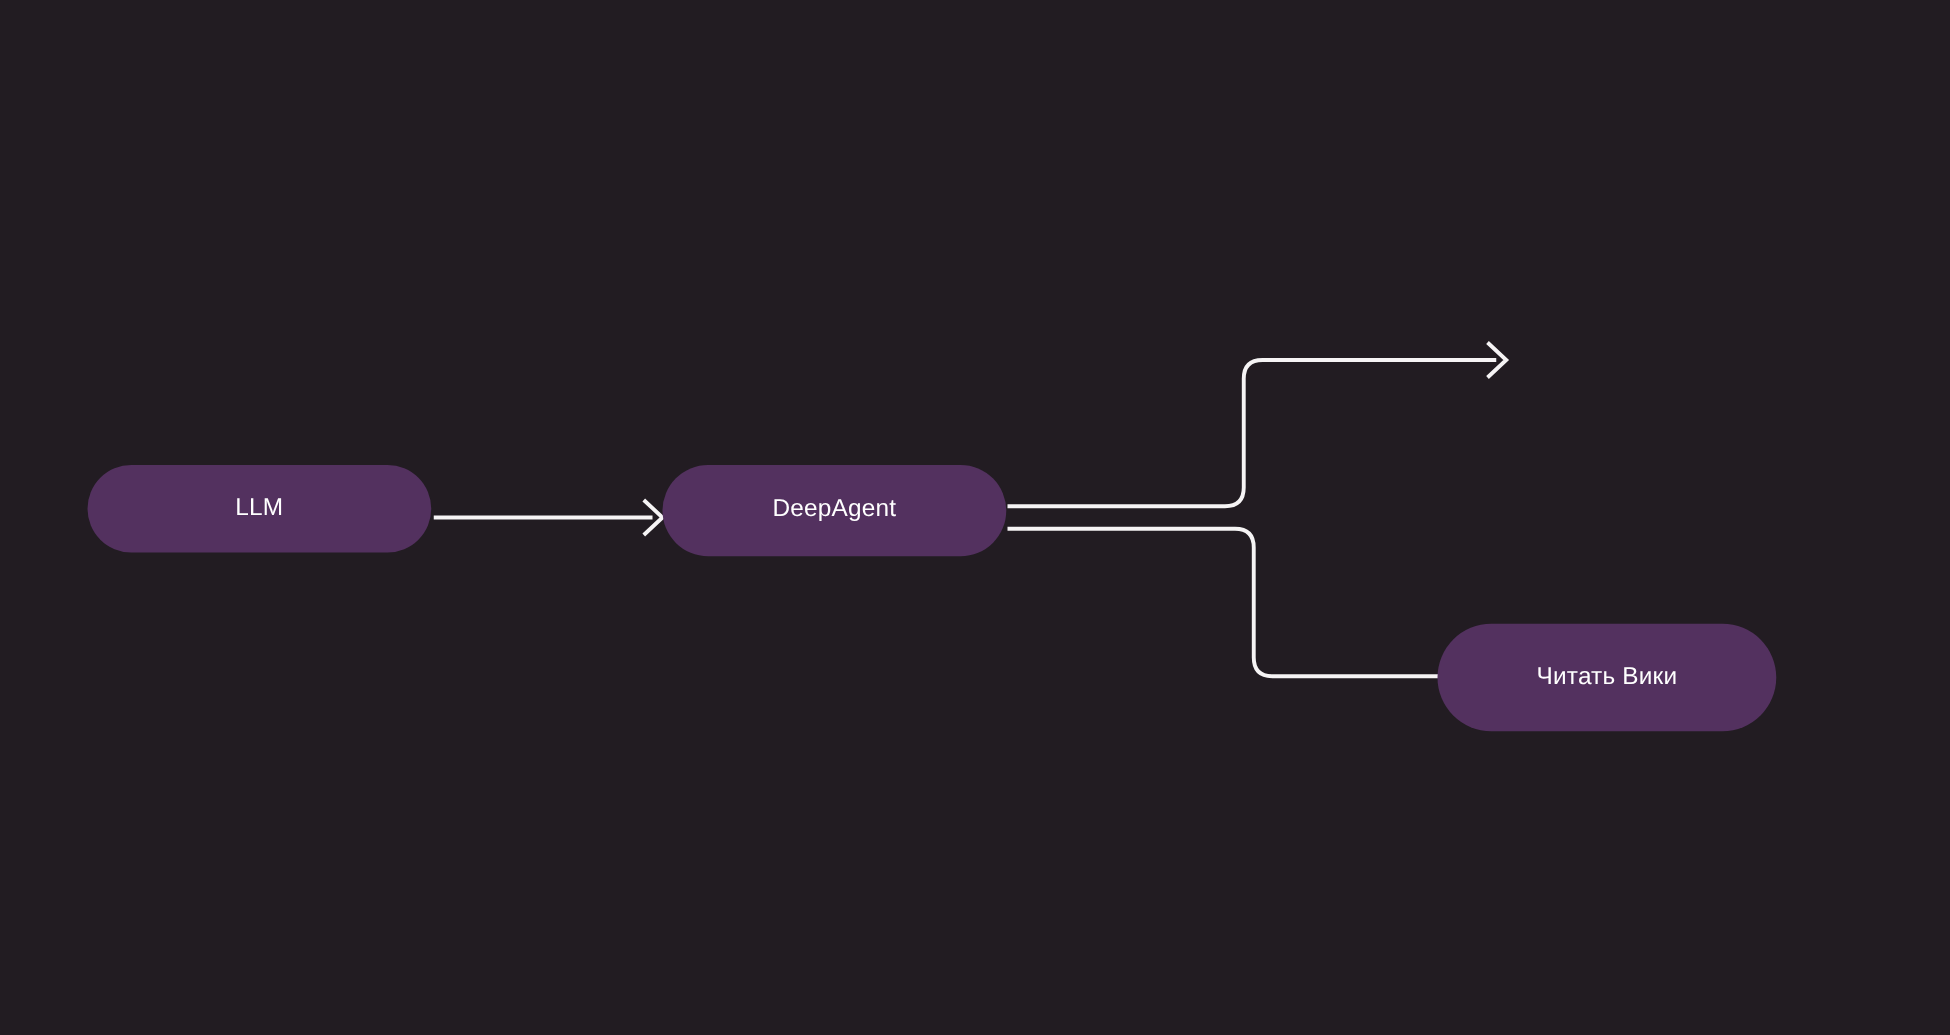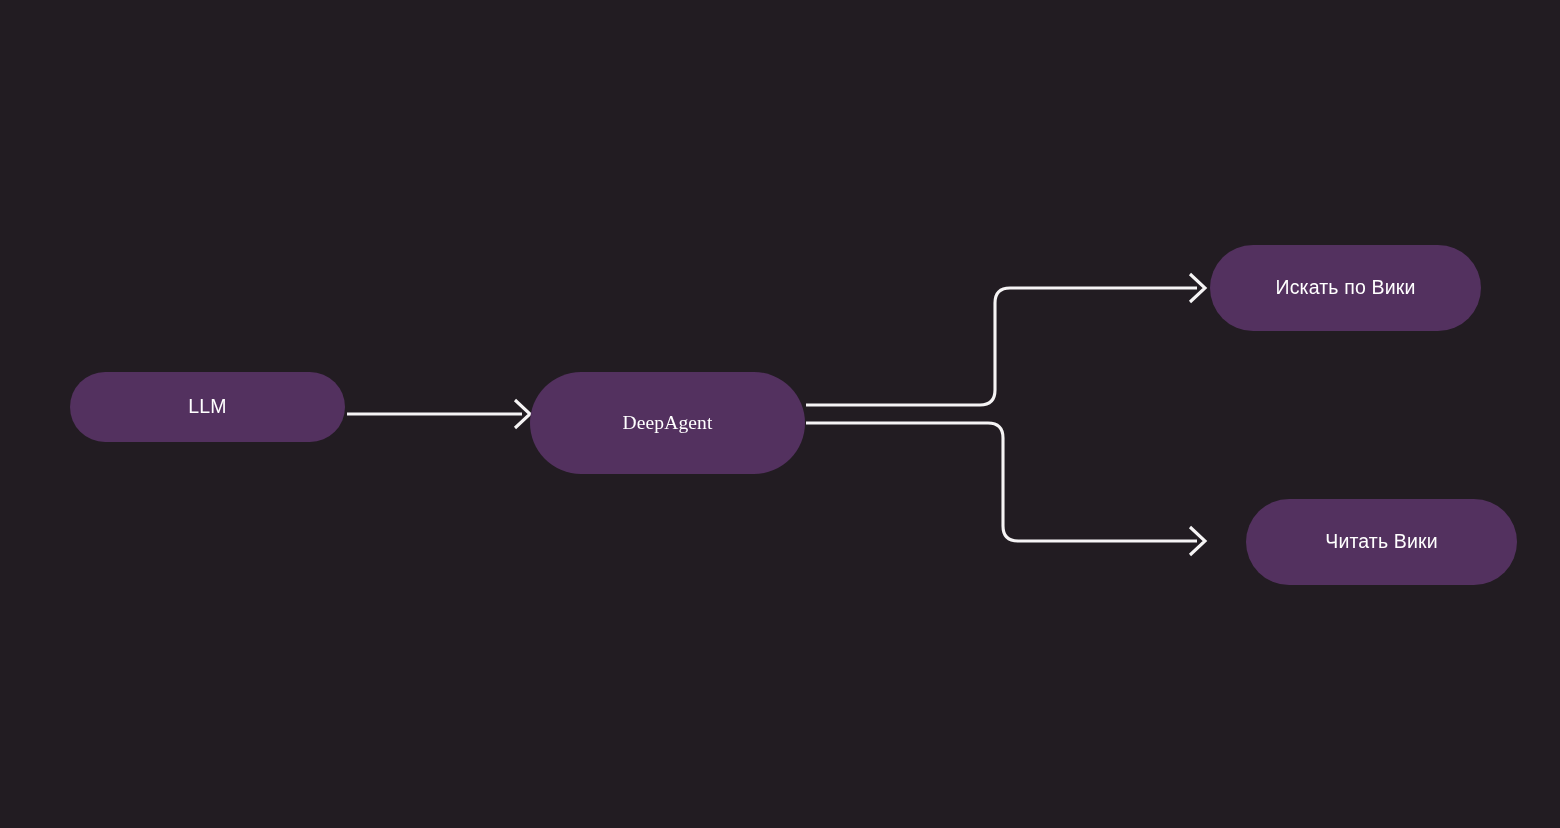--- a/index.html
+++ b/index.html
@@ -55,23 +55,23 @@
     letter-spacing: 0.15px;
     line-height: 1;
     white-space: nowrap;
     user-select: none;
   }
   .node-label {
     display: block;
     padding-bottom: 1px;
   }
   #node-llm        { left: 70px;   top: 372px; width: 275px; height: 70px; }
-  #node-deepagent  { left: 530px;  top: 372px; width: 275px; height: 102px; font-family: Liberation Serif, serif; }
+  #node-deepagent  { left: 530px;  top: 372px; width: 275px; height: 73px; }
   #node-search     { left: 1210px; top: 245px; width: 271px; height: 86px; }
-  #node-read       { left: 1246px; top: 499px; width: 271px; height: 86px; align-items: center; }
+  #node-read       { left: 1150px; top: 499px; width: 271px; height: 86px; align-items: center; }
 </style>
 </head>
 <body>
 
 <div id="canvas">
 
   <svg id="edge-layer" viewBox="0 0 1560 828" width="1560" height="828" aria-hidden="true">
 
     <g>
       <path class="edge-path" d="M 347 414 L 522 414"></path>
@@ -90,21 +90,18 @@
   </svg>
 
   <div class="node" id="node-llm">
     <span class="node-label">LLM</span>
   </div>
 
   <div class="node" id="node-deepagent">
     <span class="node-label">DeepAgent</span>
   </div>
 
-  <div class="node" id="node-search">
-    <span class="node-label">Искать по Вики</span>
-  </div>
 
   <div class="node" id="node-read">
     <span class="node-label">Читать Вики</span>
   </div>
 
 </div>
 
 </body></html>

